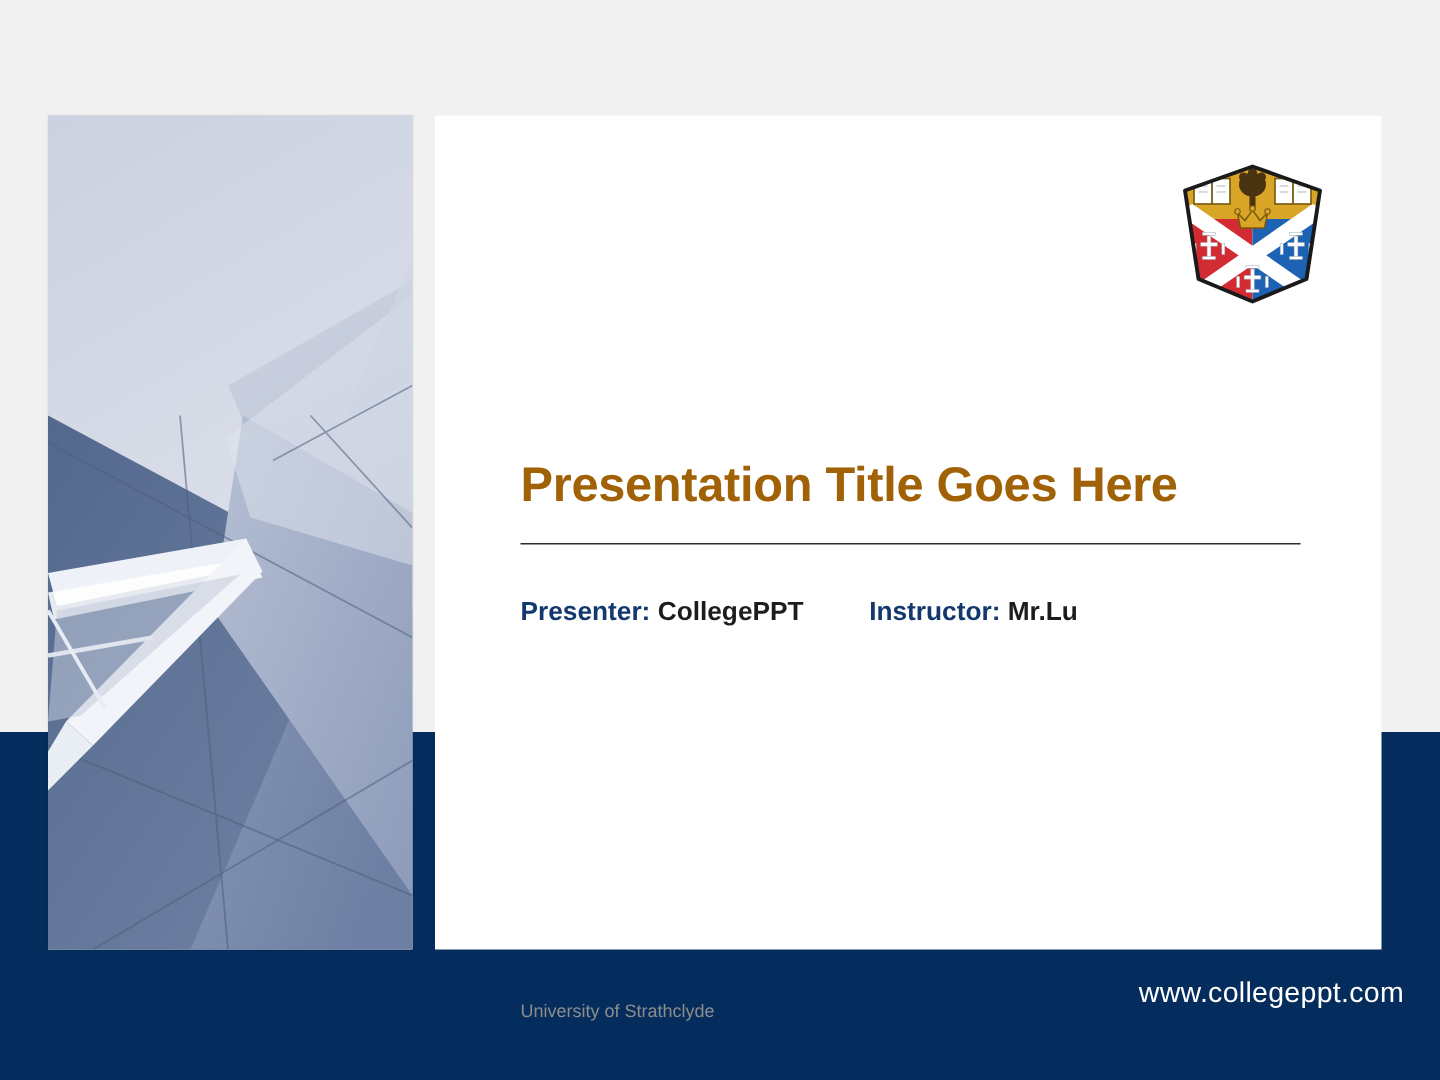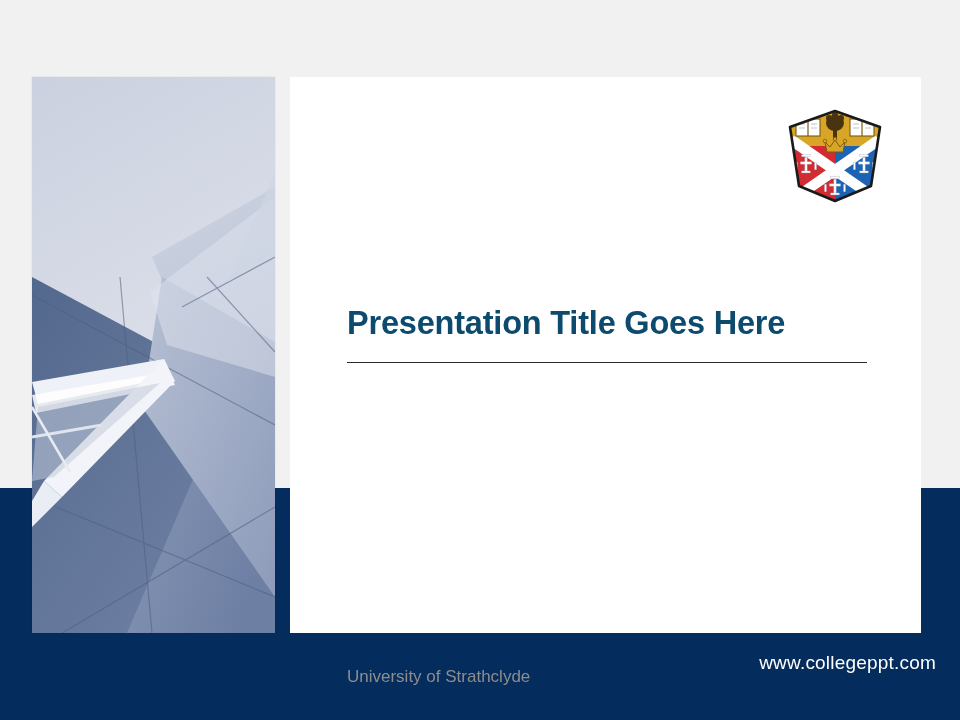--- a/index.html
+++ b/index.html
@@ -81,21 +81,21 @@
   
   .title-block {
     position: absolute;
     left: 57px;
     top: 228px;
     width: 520px;
   }
   .slide-title {
     font-size: 32.5px;
     font-weight: bold;
-    color: #0c4a6e;
+    color: #a16207;
     letter-spacing: -0.2px;
     line-height: 1.15;
     white-space: nowrap;
     margin: 0;
   }
   .title-rule {
     margin-top: 20px;
     width: 520px;
     height: 0;
     border-top: 1.6px solid #2b2b2b;
@@ -113,21 +113,21 @@
   }
   .byline .lbl { color: #12386e; }
   .byline .val { color: #1d1d1d; }
   .byline .gap { display: inline-block; width: 34px; }
 
   
   .caption {
     position: absolute;
     left: 57px;
     top: 590px;
-    font-size: 17px;
+    font-size: 12px;
     color: #8d8d8d;
     white-space: nowrap;
   }
 </style>
 </head>
 <body>
 
 <div id="slide">
 
   <div class="navy-band">
@@ -282,16 +282,23 @@
 
         <path d="M52 3 L97 19 L88 78 L52 93 L16 78 L7 19 Z" fill="none" stroke="#1a1a1a" stroke-width="2.6" stroke-linejoin="round"></path>
       </svg>
     </div>
 
     <div class="title-block">
       <h1 class="slide-title">Presentation Title Goes Here</h1>
       <div class="title-rule"></div>
     </div>
 
+    <div class="byline">
+      <span class="lbl">Presenter:</span>
+      <span class="val">CollegePPT</span>
+      <span class="gap"></span>
+      <span class="lbl">Instructor:</span>
+      <span class="val">Mr.Lu</span>
+    </div>
 
     <div class="caption">University of Strathclyde</div>
   </div>
 </div>
 
 </body></html>

